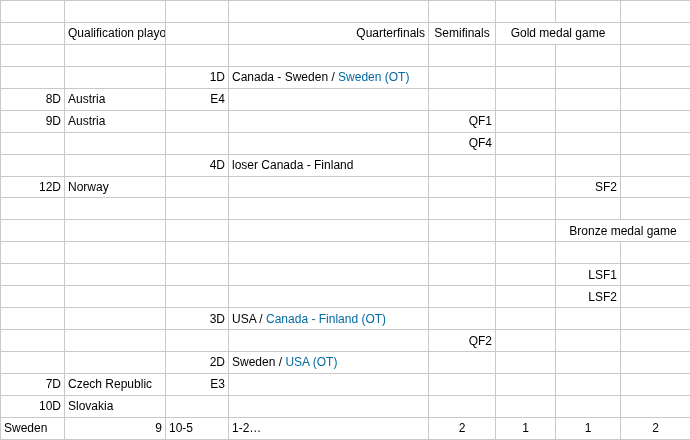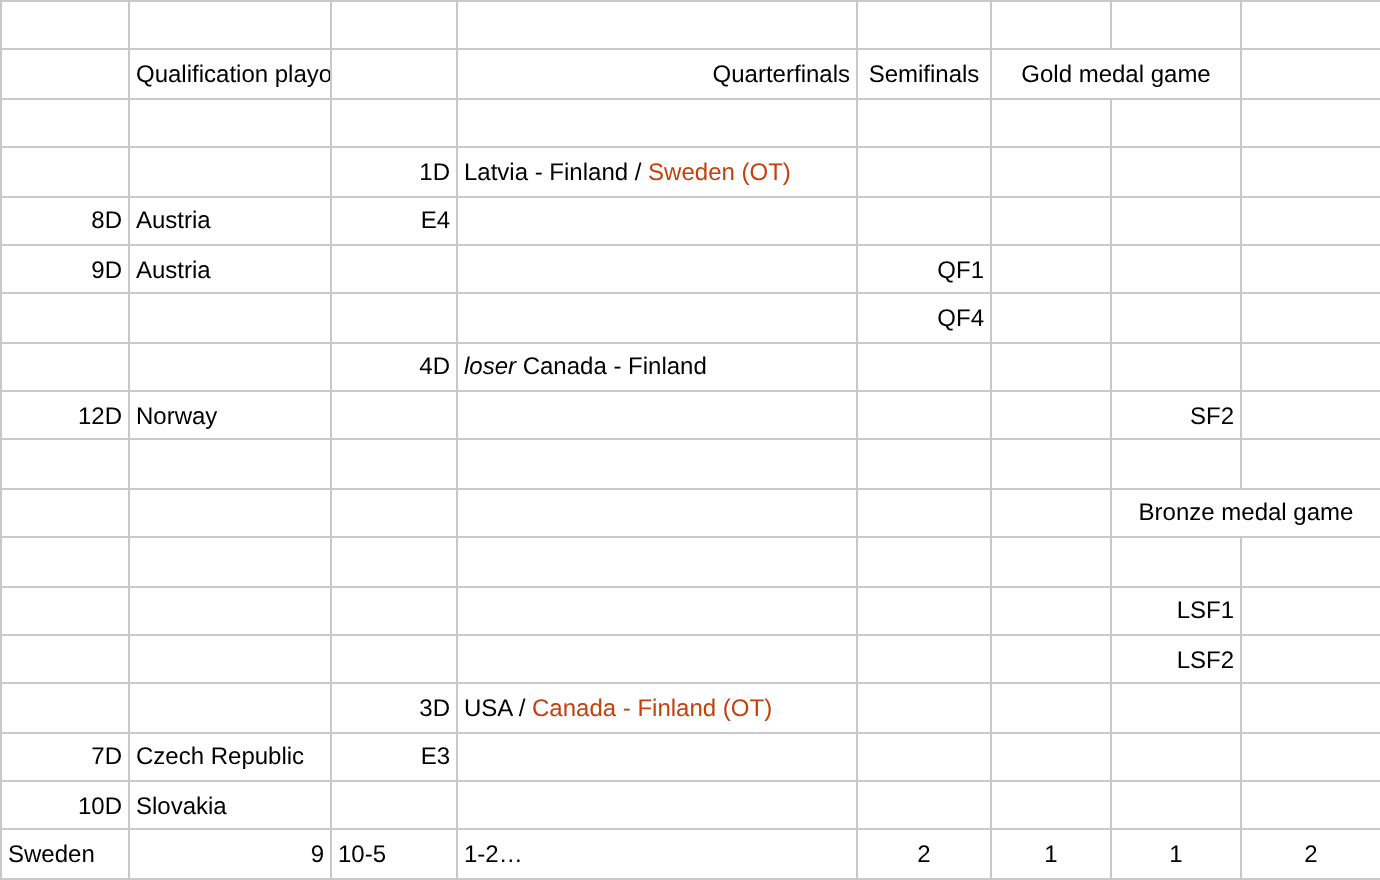--- a/index.html
+++ b/index.html
@@ -30,22 +30,22 @@
   col.cF{width:60px}
   col.cG{width:65px}
   col.cH{width:70px}
 
   tr.r-thin td{height:11px;}
 
   .ar{text-align:right}
   .ac{text-align:center}
   .al{text-align:left}
 
-  .blue{color:#c2410c}
-  .it{font-style:italic}
+  .blue{color:#0369a1}
+  .it{}
 
   
   .edgeL{border-left:1px solid #b8960c}
   .edgeT{border-top:1px solid #b8960c}
   .edgeB{border-bottom:1px solid #b8960c}
   .edgeR{border-right:1px solid #b8960c}
 
   
   .bb{border-bottom:2px solid #000000}
   .bt{border-top:2px solid #000000}
@@ -97,21 +97,21 @@
     <td></td>
     <td></td>
     <td></td>
     <td class="edgeR"></td>
   </tr>
 
   <tr>
     <td class="edgeL"></td>
     <td></td>
     <td class="ar">1D</td>
-    <td class="al"><span class="it"></span><span>Latvia - Finland / </span><span class="blue">Sweden (OT)</span></td>
+    <td class="al"><span class="it"></span><span>Canada - Sweden / </span><span class="blue">Sweden (OT)</span></td>
     <td></td>
     <td></td>
     <td></td>
     <td class="edgeR"></td>
   </tr>
 
   <tr>
     <td class="edgeL ar bb">8D</td>
     <td class="al bb br">Austria</td>
     <td class="ar bt">E4</td>
@@ -227,21 +227,41 @@
     <td class="ar">3D</td>
     <td class="al"><span class="it"></span><span>USA / </span><span class="blue">Canada - Finland (OT)</span></td>
     <td></td>
     <td class="br"></td>
     <td></td>
     <td class="edgeR"></td>
   </tr>
 
 
 
-
+  <tr>
+    <td class="edgeL"></td>
+    <td></td>
+    <td></td>
+    <td class="br"></td>
+    <td class="ar bl">QF2</td>
+    <td></td>
+    <td></td>
+    <td class="edgeR"></td>
+  </tr>
+
+  <tr>
+    <td class="edgeL"></td>
+    <td></td>
+    <td class="ar">2D</td>
+    <td class="al bb"><span class="it"></span><span>Sweden / </span><span class="blue">USA (OT)</span></td>
+    <td></td>
+    <td></td>
+    <td></td>
+    <td class="edgeR"></td>
+  </tr>
 
   <tr>
     <td class="edgeL ar bb">7D</td>
     <td class="al bb br">Czech Republic</td>
     <td class="ar bt">E3</td>
     <td class="bt"></td>
     <td></td>
     <td></td>
     <td></td>
     <td class="edgeR"></td>

